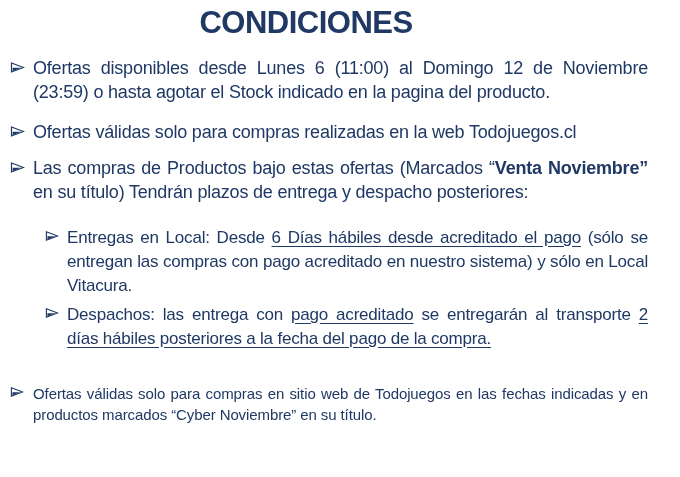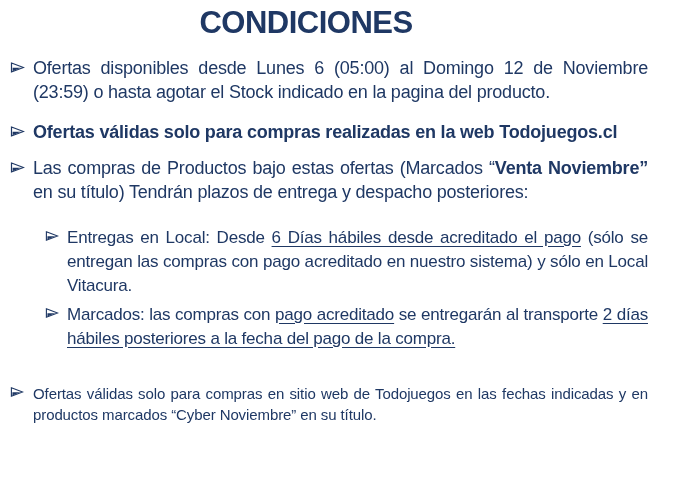--- a/index.html
+++ b/index.html
@@ -33,21 +33,21 @@
     flex: 1 1 auto; text-align: justify;
     font-size: 18px; line-height: 24px; letter-spacing: -0.2px;
   }
   .l2 { margin-left: 35px; }
   .l2 .btext { font-size: 17px; line-height: 24px; }
   .l2 .marker { width: 14px; margin-top: 4px; }
   .small .btext { font-size: 15px; line-height: 21px; letter-spacing: -0.1px; }
   .small .marker { margin-top: 3px; }
 
   .b1 { margin-top: 14px; }
-  .b2 { margin-top: 16px; font-weight: bold; }
+  .b2 { margin-top: 16px; }
   .b3 { margin-top: 12px; }
   .s1 { margin-top: 22px; }
   .s2 { margin-top: 5px; }
   .b4 { margin-top: 32px; }
 
   .bold { font-weight: bold; }
   .und { text-decoration: underline; text-underline-offset: 3px; }
 </style>
 </head>
 <body>
@@ -61,21 +61,21 @@
   <div class="content">
 
     <div class="bullet l1 b1">
       <span class="marker">
         <svg width="15" height="13" viewBox="0 0 20 16" aria-hidden="true">
           <path d="M2 2 L18 8 L2 14 Z" fill="none" stroke="#1f3864" stroke-width="1.6"></path>
           <path d="M3.5 8.4 L14.5 8.4 L3.5 13 Z" fill="#1f3864"></path>
         </svg>
       </span>
       <p class="btext">
-        <span>Ofertas disponibles desde Lunes 6 (05:00) al Domingo 12 de Noviembre (23:59) o hasta agotar el Stock indicado en la pagina del producto.</span>
+        <span>Ofertas disponibles desde Lunes 6 (11:00) al Domingo 12 de Noviembre (23:59) o hasta agotar el Stock indicado en la pagina del producto.</span>
       </p>
     </div>
 
     <div class="bullet l1 b2">
       <span class="marker">
         <svg width="15" height="13" viewBox="0 0 20 16" aria-hidden="true">
           <path d="M2 2 L18 8 L2 14 Z" fill="none" stroke="#1f3864" stroke-width="1.6"></path>
           <path d="M3.5 8.4 L14.5 8.4 L3.5 13 Z" fill="#1f3864"></path>
         </svg>
       </span>
@@ -109,21 +109,21 @@
     </div>
 
     <div class="bullet l2 s2">
       <span class="marker">
         <svg width="14" height="12" viewBox="0 0 20 16" aria-hidden="true">
           <path d="M2 2 L18 8 L2 14 Z" fill="none" stroke="#1f3864" stroke-width="1.6"></path>
           <path d="M3.5 8.4 L14.5 8.4 L3.5 13 Z" fill="#1f3864"></path>
         </svg>
       </span>
       <p class="btext">
-        <span>Marcados: las compras con </span><span class="und">pago acreditado</span><span> se entregarán al transporte </span><span class="und">2 días hábiles posteriores a la fecha del pago de la compra.</span>
+        <span>Despachos: las entrega con </span><span class="und">pago acreditado</span><span> se entregarán al transporte </span><span class="und">2 días hábiles posteriores a la fecha del pago de la compra.</span>
       </p>
     </div>
 
     <div class="bullet l1 small b4">
       <span class="marker">
         <svg width="14" height="12" viewBox="0 0 20 16" aria-hidden="true">
           <path d="M2 2 L18 8 L2 14 Z" fill="none" stroke="#1f3864" stroke-width="1.6"></path>
           <path d="M3.5 8.4 L14.5 8.4 L3.5 13 Z" fill="#1f3864"></path>
         </svg>
       </span>

